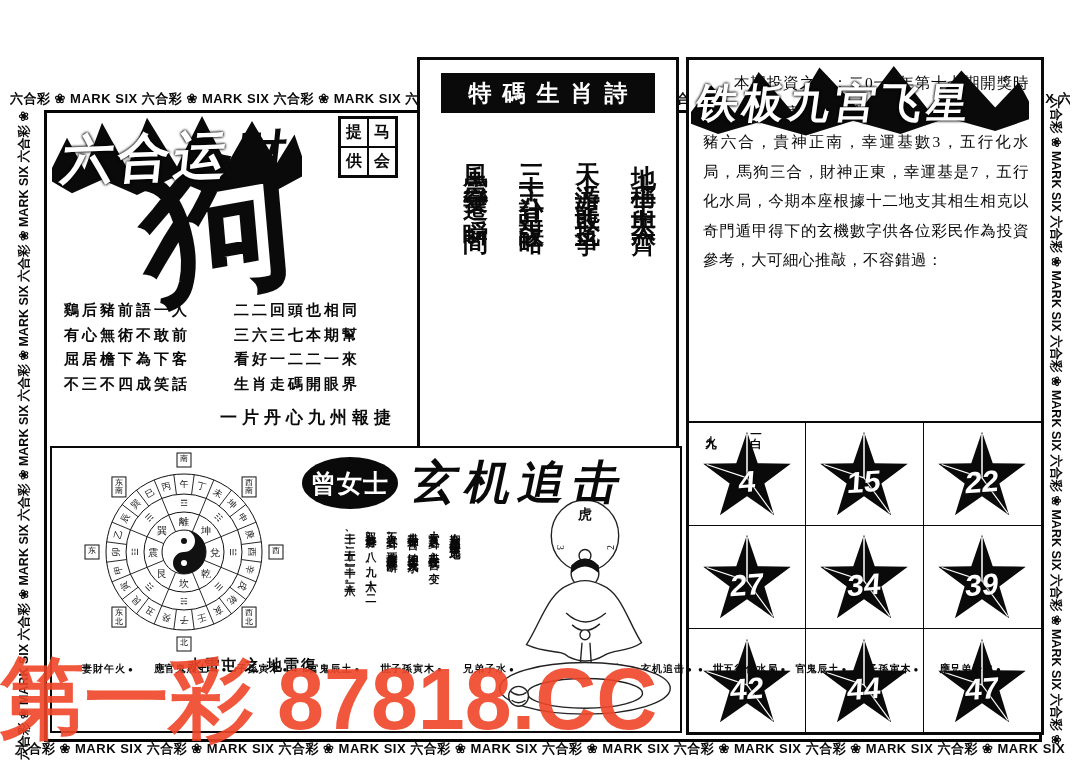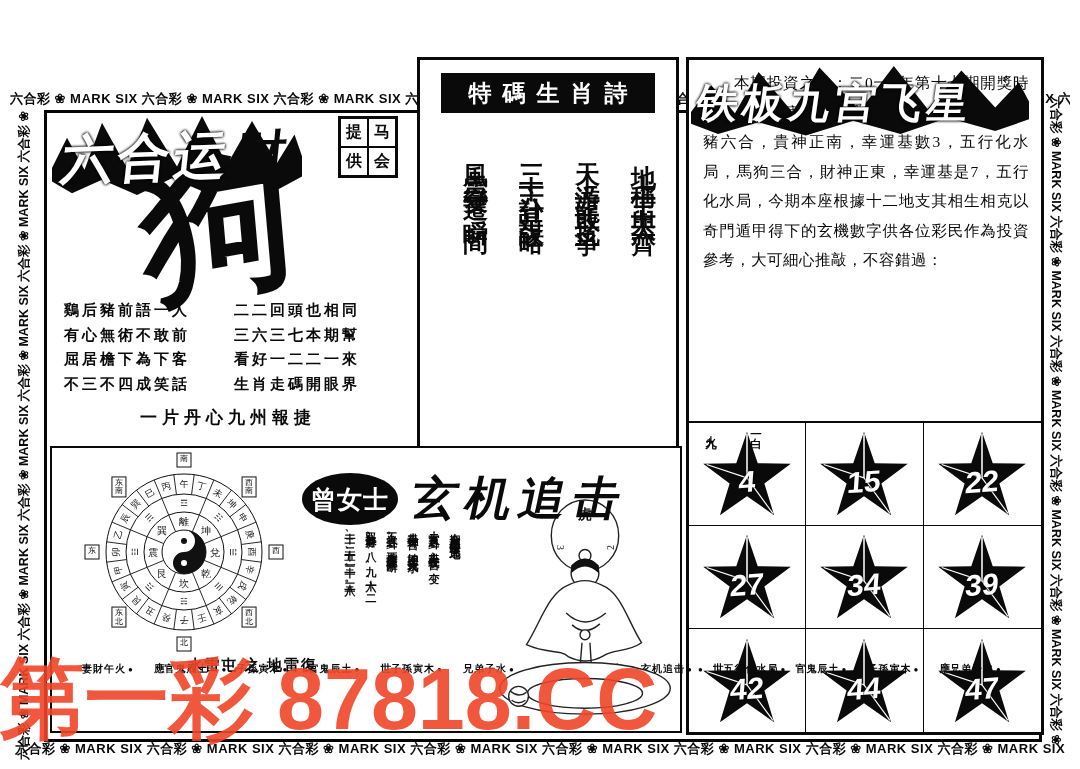--- a/index.html
+++ b/index.html
@@ -32,21 +32,21 @@
   #lp-title .t-last{font-size:50px;color:#0a0a0a;margin-left:6px;}
   #provider-box{position:absolute;left:338px;top:116px;width:56px;height:58px;border:2px solid #0a0a0a;
      display:grid;grid-template-columns:1fr 1fr;grid-template-rows:1fr 1fr;z-index:3;}
   #provider-box span{display:flex;align-items:center;justify-content:center;
      font:bold 16px "Liberation Serif",serif;border:1px solid #0a0a0a;}
   #index-mark{position:absolute;left:150px;top:176px;font:12px "Liberation Serif",serif;color:#333;}
   #zodiac-char{position:absolute;left:140px;top:140px;width:260px;font-family:"Liberation Serif","DejaVu Serif",serif;
      font-weight:900;font-size:152px;line-height:1.05;transform:rotate(-10deg) skewX(-5deg);}
   #verses{position:absolute;left:64px;top:298px;display:flex;gap:44px;}
   .verse-col div{font:600 15px "Liberation Serif","DejaVu Serif",serif;line-height:24.5px;letter-spacing:3px;white-space:nowrap;}
-  #verse-footer{position:absolute;left:60px;top:406px;width:336px;text-align:center;
+  #verse-footer{position:absolute;left:60px;top:406px;width:336px;text-align:right;
      font:bold 17px "Liberation Serif",serif;letter-spacing:5px;}
 
   
   #poem-panel{position:absolute;left:417px;top:57px;width:256px;height:388px;border:3px solid #0a0a0a;background:#fff;z-index:5;}
   #poem-header{margin:13px auto 4px;width:214px;height:40px;background:#0a0a0a;color:#fff;text-align:center;
      font:bold 23px "Liberation Sans",sans-serif;line-height:40px;letter-spacing:11px;text-indent:11px;}
   #poem-cols{position:absolute;left:8px;right:16px;top:76px;bottom:10px;writing-mode:vertical-rl;}
   .poem-col{font:700 25px "Liberation Serif","DejaVu Serif",serif;letter-spacing:11px;margin-left:23px;margin-top:8px;}
 
   
@@ -73,21 +73,21 @@
   #wheel-svg{position:absolute;left:12px;top:4px;}
   #wheel-svg text{font-family:"Liberation Serif","DejaVu Serif",serif;fill:#111;}
   #hex-title{position:absolute;left:18px;top:208px;width:248px;text-align:right;
      font:700 15px "Liberation Serif",serif;letter-spacing:2px;white-space:nowrap;}
   #hex-tables{position:absolute;left:30px;top:216px;display:flex;gap:34px;}
   .hex-col{display:flex;flex-direction:row;}
   .hex-row{display:flex;align-items:center;height:10.8px;}
   .hx-name{font:bold 10px "Liberation Serif",serif;width:46px;letter-spacing:1px;white-space:nowrap;}
   .hx-marks{font-size:8px;width:26px;letter-spacing:2px;white-space:nowrap;}
   .hx-tag{font:bold 10.5px "Liberation Serif",serif;}
-  #oracle-title{position:absolute;left:250px;top:20px;display:flex;align-items:center;z-index:3;text-align:center;}
+  #oracle-title{position:absolute;left:250px;top:4px;display:flex;align-items:center;z-index:3;text-align:center;}
   #oracle-badge{width:96px;height:52px;background:#0a0a0a;border-radius:50%;color:#fff;display:flex;
      align-items:center;justify-content:center;font:900 25px "Liberation Serif",serif;letter-spacing:1px;}
   #oracle-title .t-rest{margin-left:14px;font-family:"Liberation Serif","DejaVu Serif",serif;font-weight:900;
      font-size:46px;letter-spacing:8px;transform:skewX(-12deg);white-space:nowrap;}
   #vert-text{position:absolute;left:284px;top:76px;height:200px;writing-mode:vertical-rl;}
   .vt-col{font:700 11px "Liberation Serif","DejaVu Serif",serif;letter-spacing:1.5px;margin-left:6px;}
   #figure-svg{position:absolute;left:436px;top:44px;}
   #figure-svg path,#figure-svg circle,#figure-svg ellipse,#figure-svg line{vector-effect:non-scaling-stroke;}
   #figure-svg text{font-family:"Liberation Serif",serif;fill:#111;}
 

